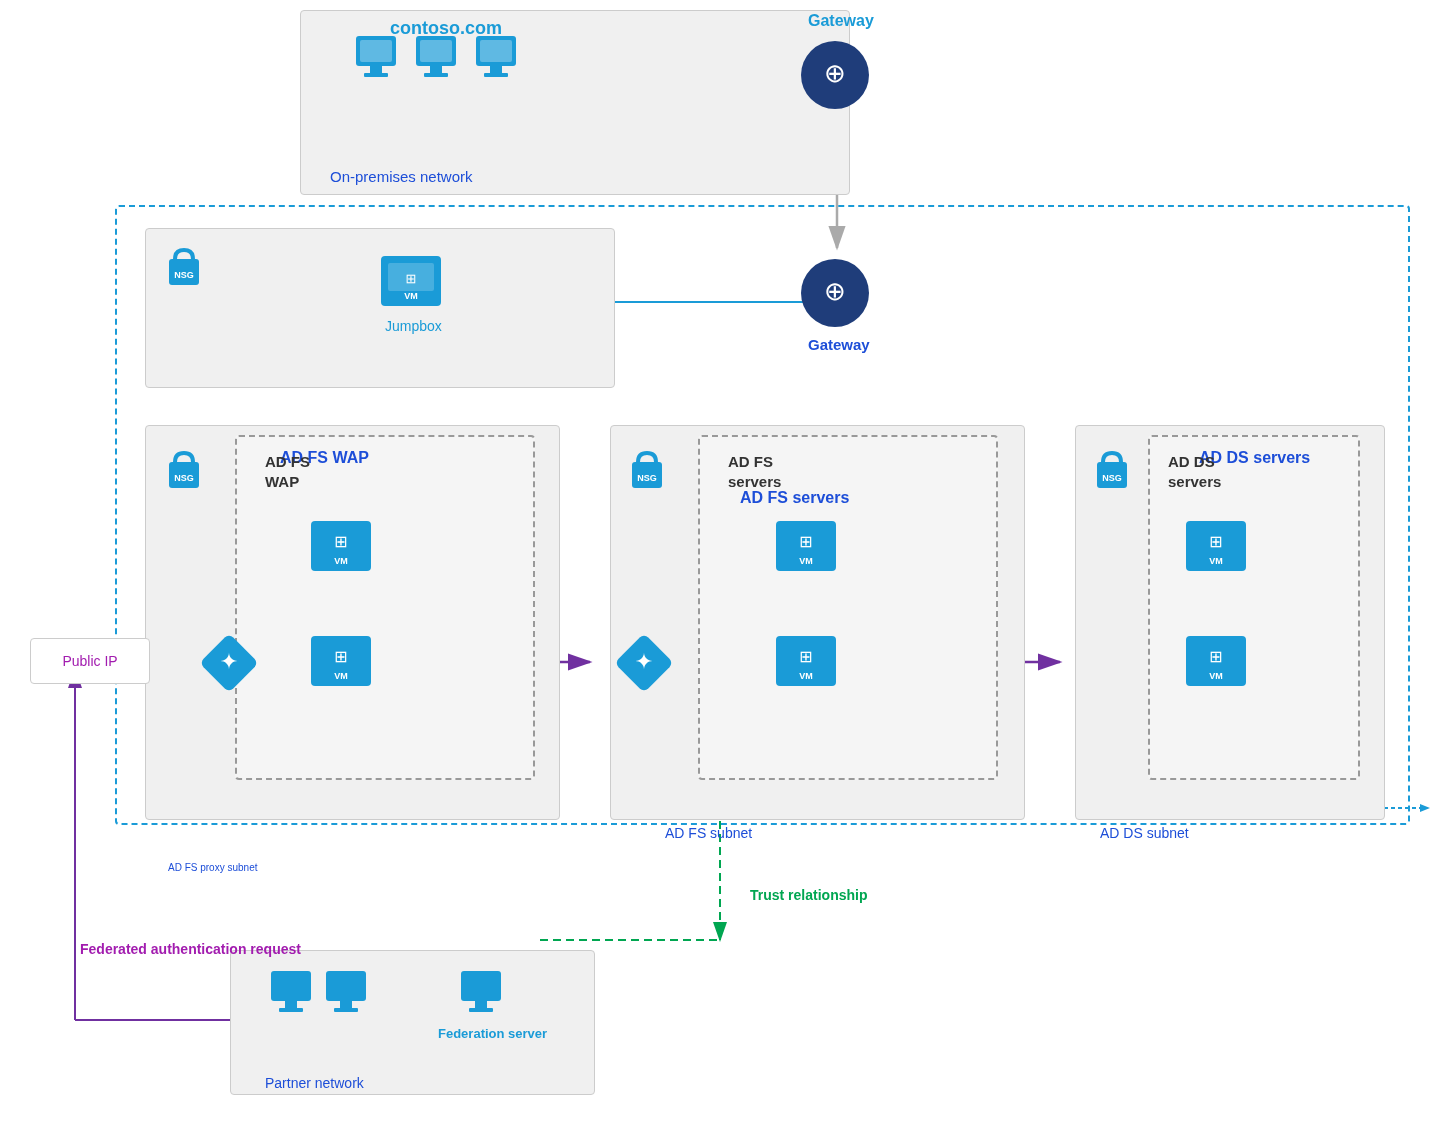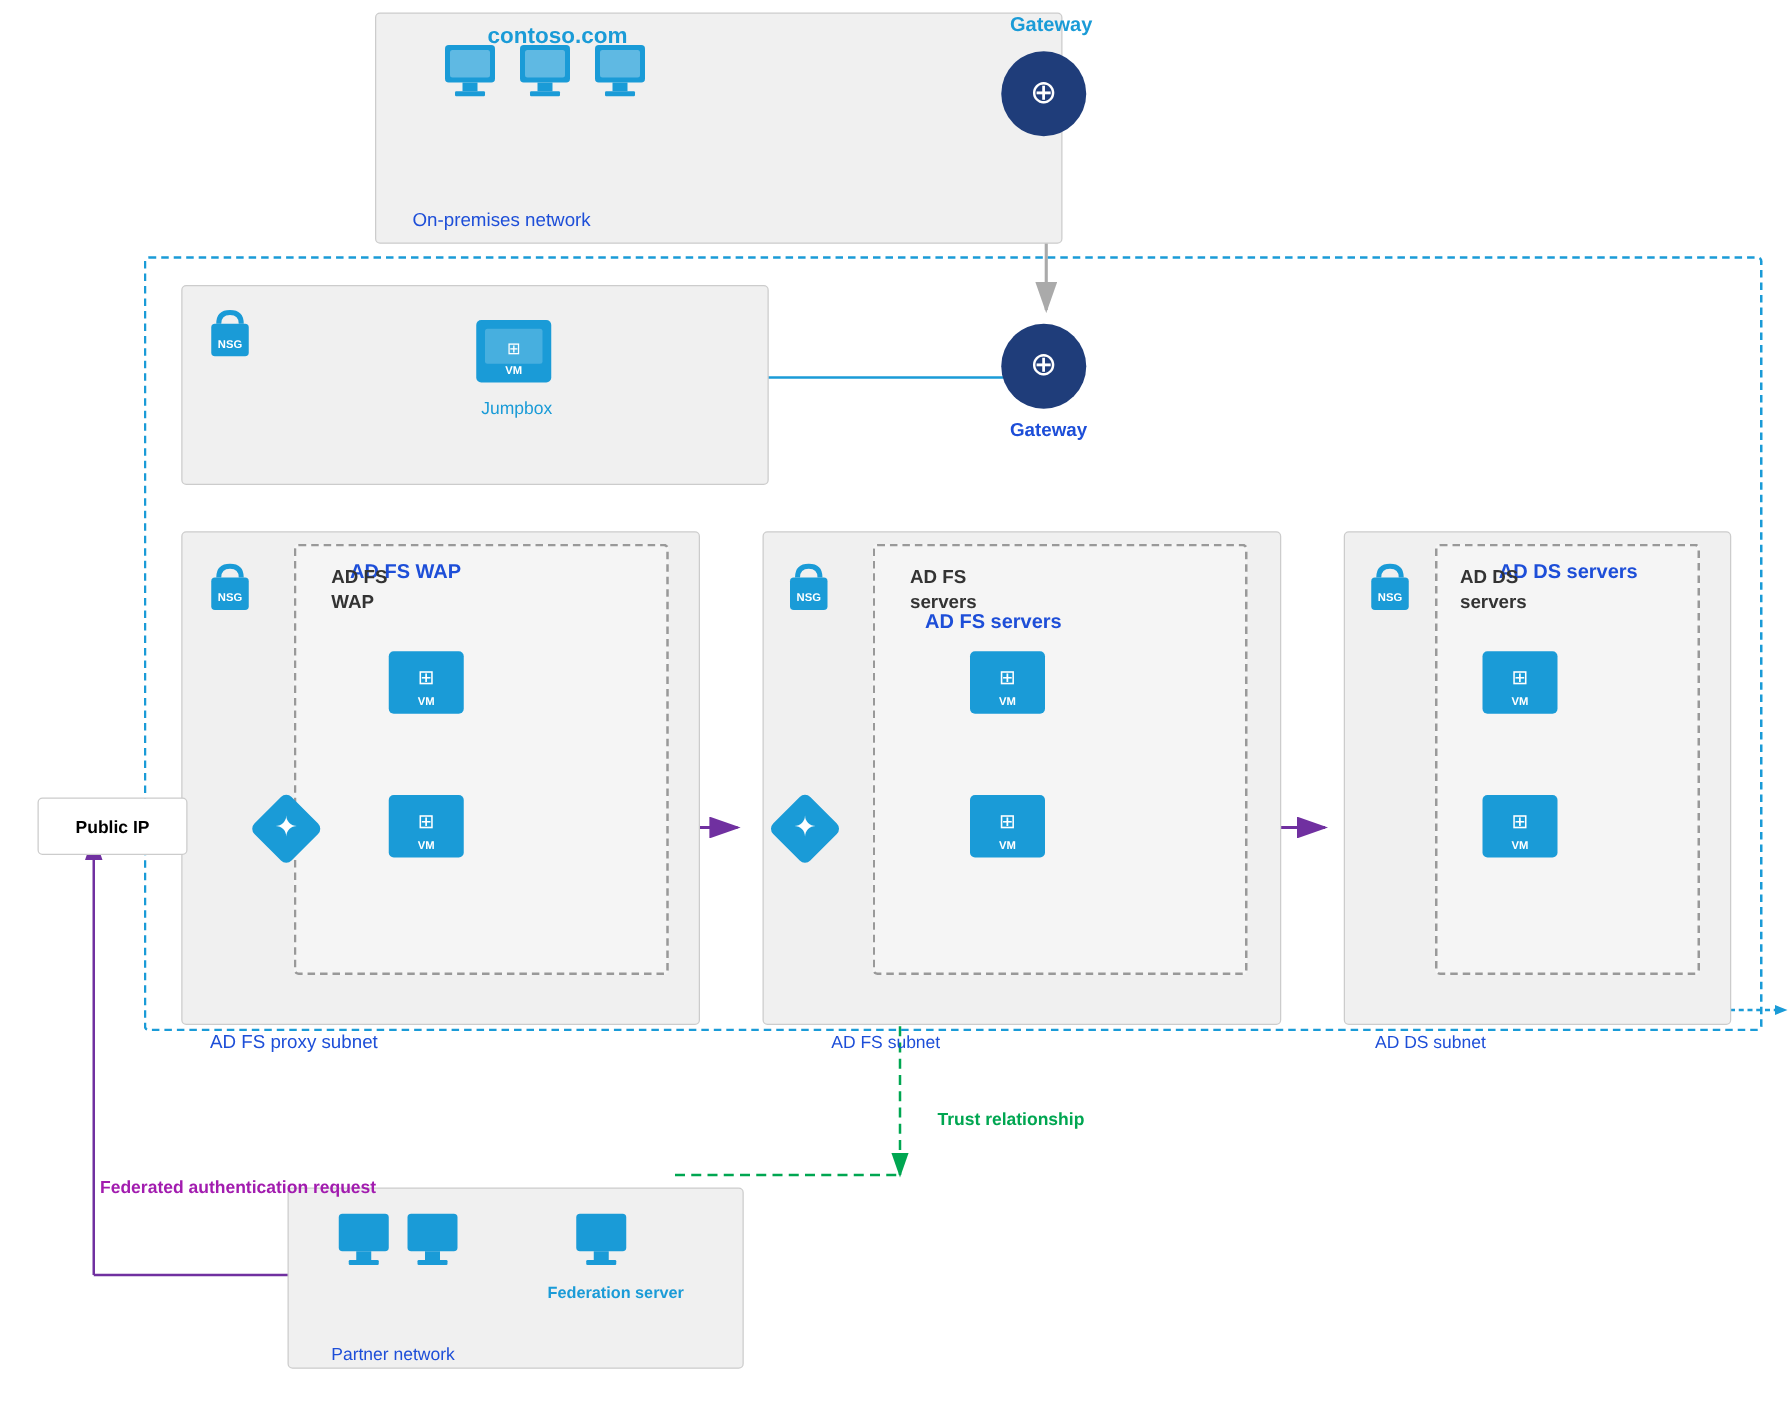--- a/index.html
+++ b/index.html
@@ -223,21 +223,21 @@
   </div>
 
   <div style="position:absolute; left:310px; top:635px;">
     <svg width="62" height="55" viewBox="0 0 62 55">
       <rect x="1" y="1" width="60" height="50" rx="4" fill="#1a9bd7"></rect>
       <text x="31" y="27" text-anchor="middle" fill="white" font-size="16">⊞</text>
       <text x="31" y="44" text-anchor="middle" fill="white" font-size="9" font-weight="bold">VM</text>
     </svg>
   </div>
 
-  <div class="label" style="left:168px; top:825px; font-size:15px;">AD FS proxy subnet</div>
+  <div class="label" style="left:168px; top:862px; font-size:10px;">AD FS proxy subnet</div>
 
   <div style="position:absolute; left:200px; top:634px;">
     <svg width="58" height="58" viewBox="0 0 58 58">
       <rect x="8" y="8" width="42" height="42" rx="6" fill="#1a9bd7" transform="rotate(45 29 29)"></rect>
       <text x="29" y="35" text-anchor="middle" fill="white" font-size="22">✦</text>
     </svg>
   </div>
 
   <div class="box box-gray" style="left:610px; top:425px; width:415px; height:395px;">
   </div>
@@ -312,21 +312,21 @@
     <svg width="62" height="55" viewBox="0 0 62 55">
       <rect x="1" y="1" width="60" height="50" rx="4" fill="#1a9bd7"></rect>
       <text x="31" y="27" text-anchor="middle" fill="white" font-size="16">⊞</text>
       <text x="31" y="44" text-anchor="middle" fill="white" font-size="9" font-weight="bold">VM</text>
     </svg>
   </div>
 
   <div class="label" style="left:1100px; top:825px; font-size:14px;">AD DS subnet</div>
 
   <div class="box box-white-border" style="left:30px; top:638px; width:120px; height:46px; display:flex; align-items:center; justify-content:center;">
-    <span style="font-size:14px; font-weight:700; color:#000000;">Public IP</span>
+    <span style="font-size:14px; font-weight:400; color:#a21caf;">Public IP</span>
   </div>
 
   <div class="box box-gray" style="left:230px; top:950px; width:365px; height:145px;">
   </div>
   <div class="label" style="left:265px; top:1075px; font-size:14px;">Partner network</div>
 
   <div style="position:absolute; left:270px; top:970px;">
     <svg width="42" height="48" viewBox="0 0 42 48">
       <rect x="1" y="1" width="40" height="30" rx="3" fill="#1a9bd7"></rect>
       <rect x="15" y="31" width="12" height="7" fill="#1a9bd7"></rect>

